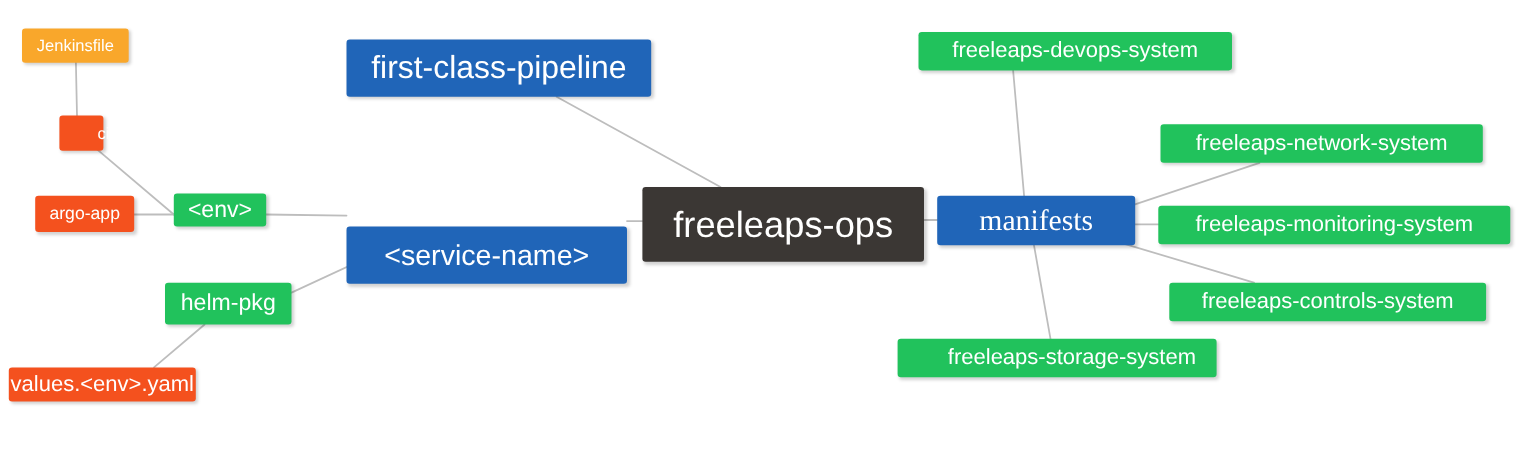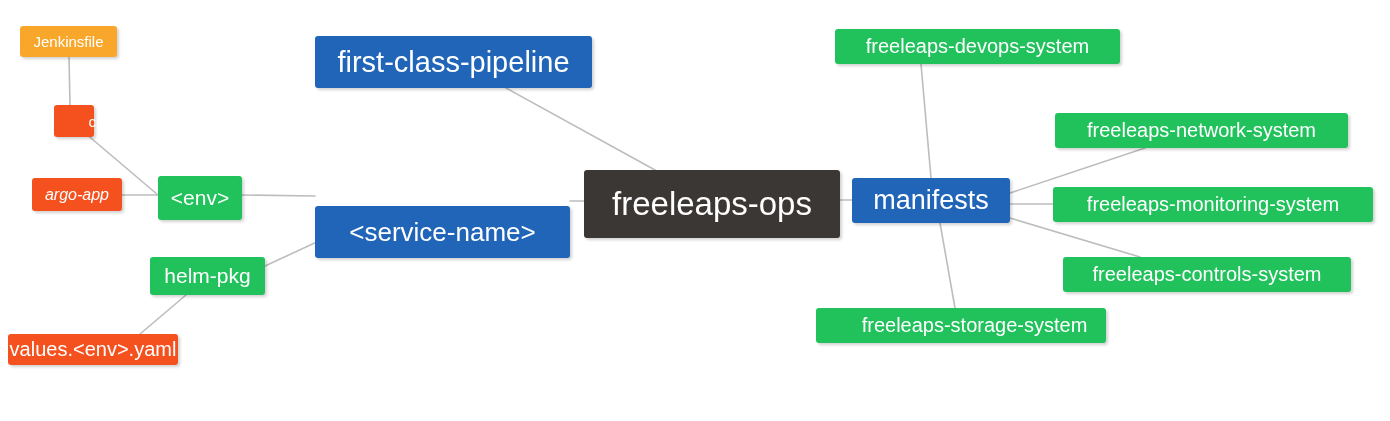--- a/index.html
+++ b/index.html
@@ -48,27 +48,27 @@
       <line x1="840" y1="200" x2="852" y2="200" stroke="#bdbdbd" stroke-width="1.6" stroke-linecap="round"></line>
       <line x1="931" y1="178" x2="921" y2="64" stroke="#bdbdbd" stroke-width="1.6" stroke-linecap="round"></line>
       <line x1="1010" y1="193" x2="1145" y2="148" stroke="#bdbdbd" stroke-width="1.6" stroke-linecap="round"></line>
       <line x1="1010" y1="204" x2="1053" y2="204" stroke="#bdbdbd" stroke-width="1.6" stroke-linecap="round"></line>
       <line x1="1010" y1="218" x2="1140" y2="257" stroke="#bdbdbd" stroke-width="1.6" stroke-linecap="round"></line>
       <line x1="940" y1="223" x2="955" y2="308" stroke="#bdbdbd" stroke-width="1.6" stroke-linecap="round"></line>
     </svg>
   <div id="nodes">
       <div class="node n-orange" style="left: 20px; top: 26px; width: 97px; height: 31px; font-size: 15px;">Jenkinsfile</div>
       <div class="node n-red" style="left: 54px; top: 105px; width: 31px; height: 32px; font-size: 15px; padding-left: 40px;">ci</div>
-      <div class="node n-red" style="left: 32px; top: 178px; width: 90px; height: 33px; font-size: 16px; font-style: italic;">argo-app</div>
-      <div class="node n-green" style="left: 158px; top: 176px; width: 84px; height: 44px; font-size: 21px;">&lt;env&gt;</div>
+      <div class="node n-red" style="left: 32px; top: 178px; width: 90px; height: 33px; font-size: 16px;">argo-app</div>
+      <div class="node n-green" style="left: 158px; top: 176px; width: 84px; height: 30px; font-size: 21px;">&lt;env&gt;</div>
       <div class="node n-green" style="left: 150px; top: 257px; width: 115px; height: 38px; font-size: 21px;">helm-pkg</div>
       <div class="node n-red" style="left: 8px; top: 334px; width: 170px; height: 31px; font-size: 20px;">values.&lt;env&gt;.yaml</div>
       <div class="node n-blue" style="left: 315px; top: 36px; width: 277px; height: 52px; font-size: 29px;">first-class-pipeline</div>
       <div class="node n-blue" style="left: 315px; top: 170px; width: 255px; height: 52px; font-size: 26px; margin-top: 36px;">&lt;service-name&gt;</div>
       <div class="node n-root" style="left: 584px; top: 170px; width: 256px; height: 68px; font-size: 33px;">freeleaps-ops</div>
-      <div class="node n-blue" style="left: 852px; top: 178px; width: 158px; height: 45px; font-size: 27px;">manifests</div>
+      <div class="node n-blue" style="left: 852px; top: 178px; width: 180px; height: 45px; font-size: 27px; font-family: Liberation Serif, serif;">manifests</div>
       <div class="node n-green" style="left: 800px; top: 29px; width: 285px; height: 35px; font-size: 20px; margin-left: 35px;">freeleaps-devops-system</div>
       <div class="node n-green" style="left: 1055px; top: 113px; width: 293px; height: 35px; font-size: 20px;">freeleaps-network-system</div>
       <div class="node n-green" style="left: 1053px; top: 187px; width: 320px; height: 35px; font-size: 20px;">freeleaps-monitoring-system</div>
       <div class="node n-green" style="left: 1063px; top: 257px; width: 288px; height: 35px; font-size: 20px;">freeleaps-controls-system</div>
       <div class="node n-green" style="left: 816px; top: 308px; width: 290px; height: 35px; font-size: 20px; padding-left: 27px;">freeleaps-storage-system</div>
     </div>
 </div>
 
 </body></html>

